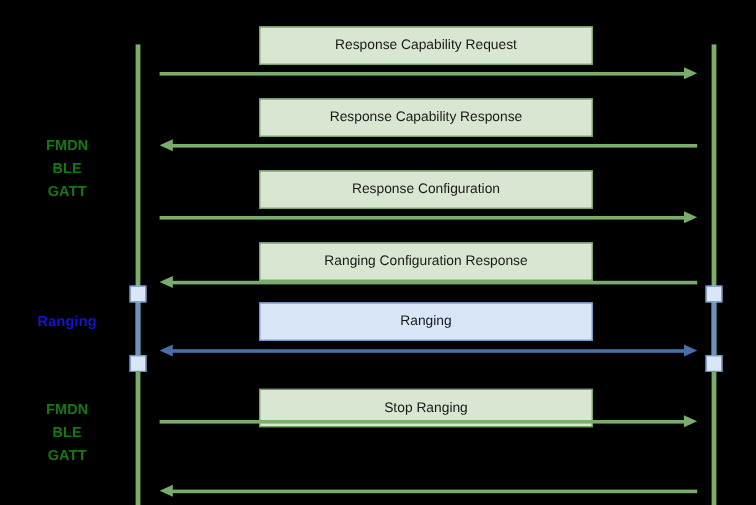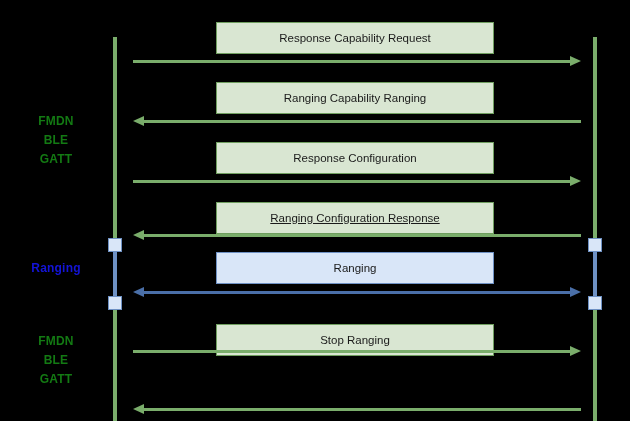--- a/index.html
+++ b/index.html
@@ -133,36 +133,36 @@
 
   <div class="msg-box green" style="top:22px;">
     <span>Response Capability Request</span>
   </div>
   <div class="arrow" style="left:133px; top:56px; width:448px;">
     <div class="shaft" style="left:0; right:10px;"></div>
     <div class="head right" style="right:0;"></div>
   </div>
 
   <div class="msg-box green" style="top:82px;">
-    <span>Ranging Capability Ranging</span>
+    <span>Response Capability Response</span>
   </div>
   <div class="arrow" style="left:133px; top:116px; width:448px;">
     <div class="head left" style="left:0;"></div>
     <div class="shaft" style="left:10px; right:0;"></div>
   </div>
 
   <div class="msg-box green" style="top:142px;">
     <span>Response Configuration</span>
   </div>
   <div class="arrow" style="left:133px; top:176px; width:448px;">
     <div class="shaft" style="left:0; right:10px;"></div>
     <div class="head right" style="right:0;"></div>
   </div>
 
-  <div class="msg-box green" style="top:202px;text-decoration:underline;">
+  <div class="msg-box green" style="top:202px;">
     <span>Ranging Configuration Response</span>
   </div>
   <div class="arrow" style="left:133px; top:230px; width:448px;">
     <div class="head left" style="left:0;"></div>
     <div class="shaft" style="left:10px; right:0;"></div>
   </div>
 
   <div class="act-bar" style="left:113px; top:245px; height:58px;"></div>
   <div class="act-bar" style="left:593px; top:245px; height:58px;"></div>
   <div class="act-node" style="left:108px; top:238px;"></div>

